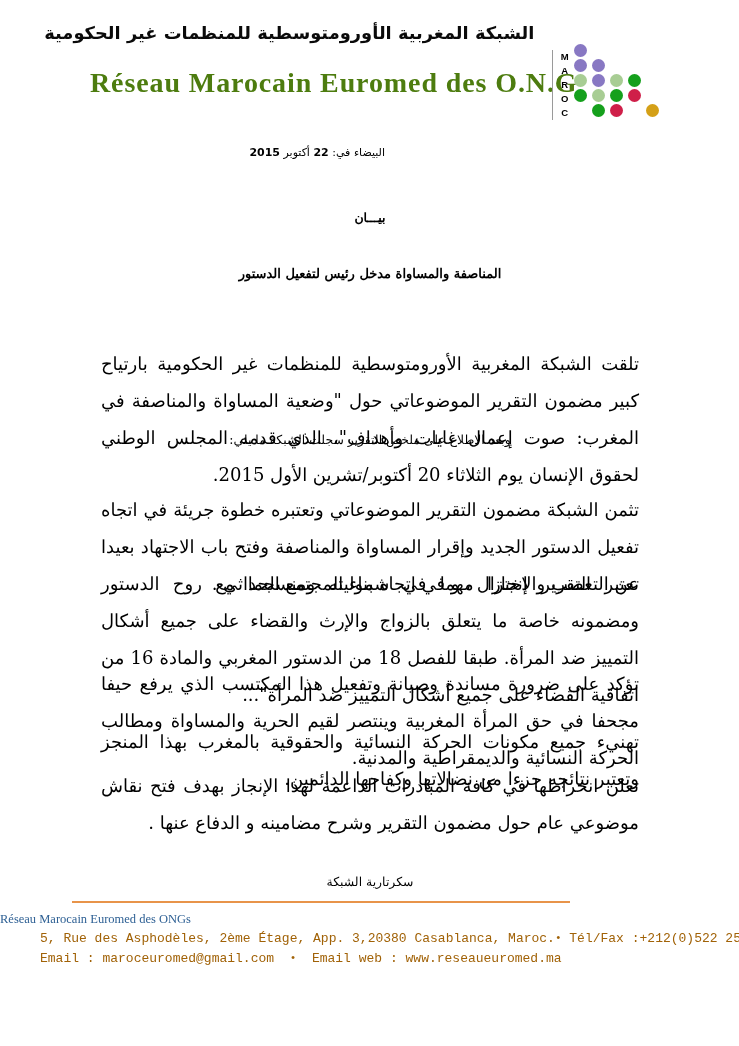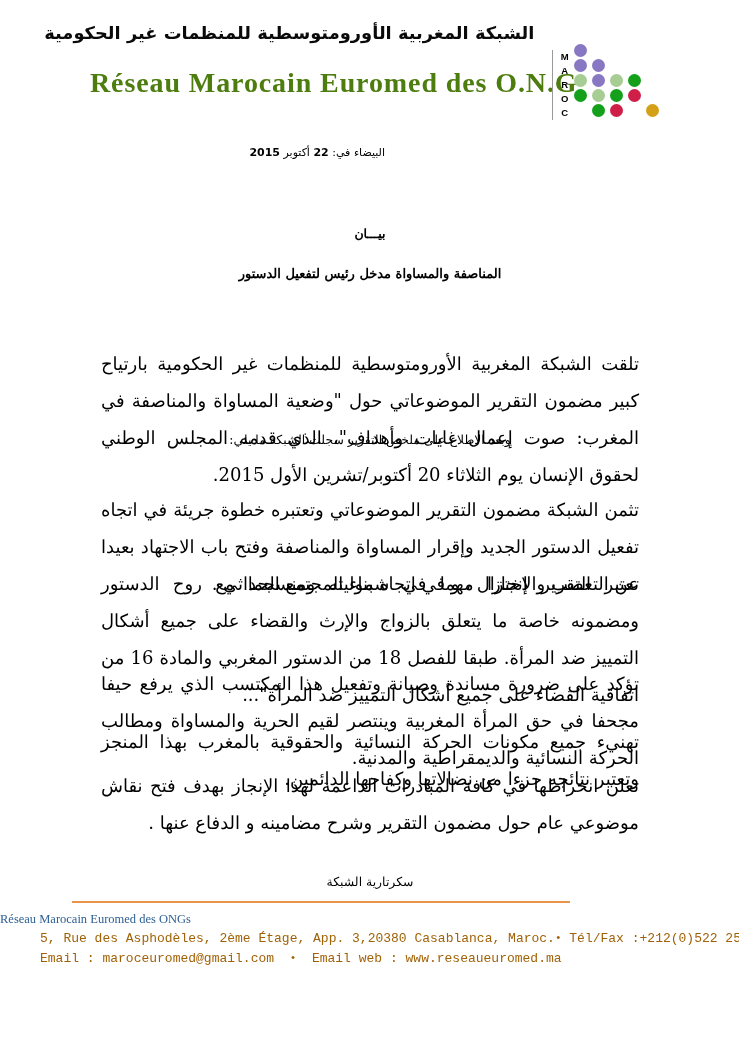--- a/index.html
+++ b/index.html
@@ -140,21 +140,21 @@
     unicode-bidi: isolate;
     font-family: "DejaVu Serif", "Liberation Serif", serif;
     color: #000000;
   }
 
   .kicker {
     text-align: center;
     font-size: 12.5px;
     font-weight: 700;
     letter-spacing: 2px;
-    margin: 16px;
+    margin: 0;
   }
 
   .doc-title {
     margin: 0;
     text-align: center;
     font-size: 13px;
     font-weight: 700;
     line-height: 1.6;
   }
 

